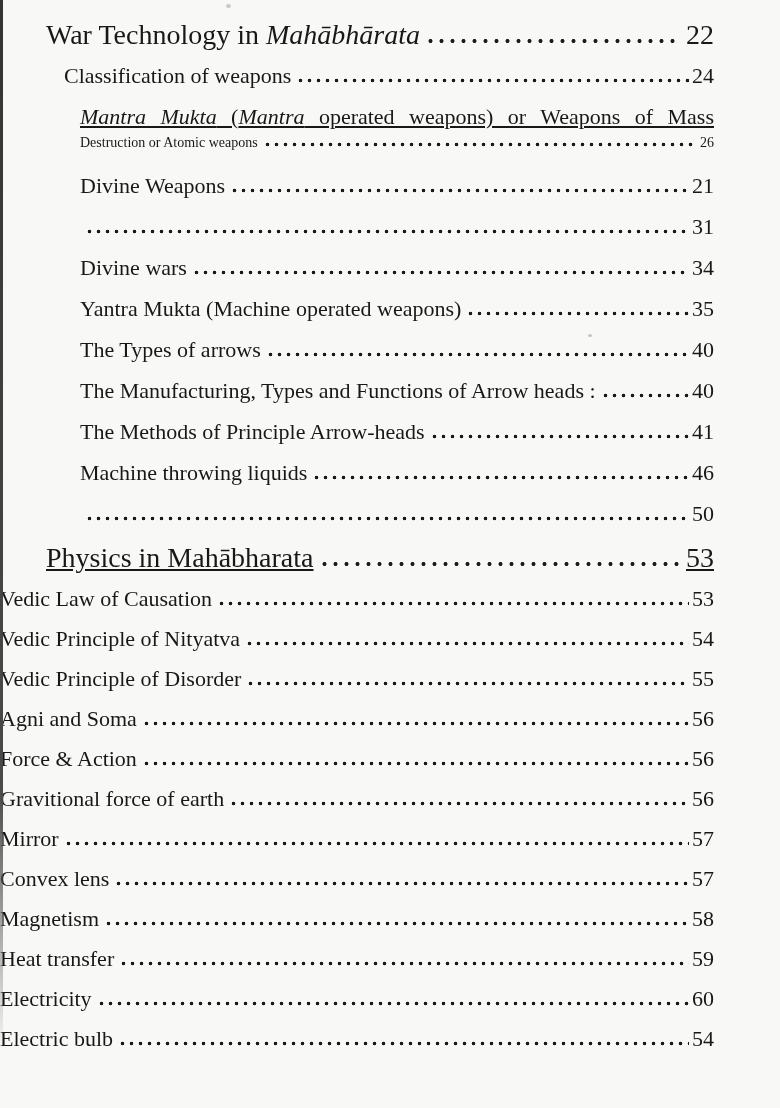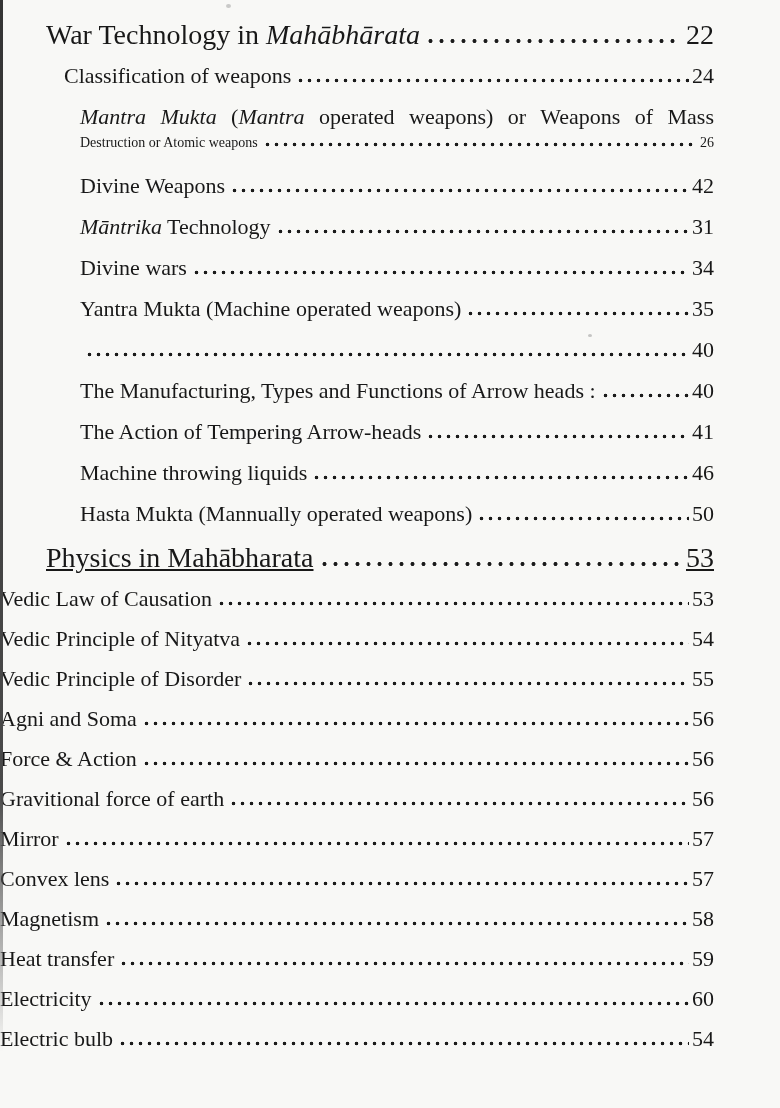--- a/index.html
+++ b/index.html
@@ -36,21 +36,21 @@
   }
   .h1 .leader {
     height: 6px;
     margin-right: 6px;
     background-image: radial-gradient(circle, #1b1b1b 1.7px, transparent 2.3px);
     background-size: 11px 6px;
   }
   .two-line { margin-bottom: 17px; }
   .two-line .l1 {
     font-size: 22px; line-height: 24px;
-    text-align: justify; text-align-last: justify;
+    text-align: justify; text-align-last: justify; text-decoration: underline;
   }
   .two-line .l2 { display: flex; align-items: baseline; font-size: 14px; line-height: 28px; }
   .edge {
     position: absolute; left: 0; top: 0; width: 3px; height: 1052px;
     background: linear-gradient(to bottom, #343434, #4a4a4a 75%, rgba(120,120,120,0));
   }
   .speck { position: absolute; background: #999; border-radius: 50%; }
   .speck1 { left: 226px; top: 4px;   width: 5px; height: 4px; opacity: .5; }
   .speck2 { left: 588px; top: 334px; width: 4px; height: 3px; opacity: .55; }
 </style>
@@ -81,66 +81,65 @@
       <div class="l2">
         <span class="label">Destruction or Atomic weapons</span>
         <span class="leader"></span>
         <span>26</span>
       </div>
     </div>
 
     <div class="row e war ind3">
       <span class="label">Divine Weapons</span>
       <span class="leader"></span>
-      <span>42</span>
-    </div>
-
-    <div class="row e war ind3">
-      <span class="label"><span class="it">Māntrika</span><span> Technology</span></span>
+      <span>21</span>
+    </div>
+
+    <div class="row e war ind3">
       <span class="leader"></span>
       <span>31</span>
     </div>
 
     <div class="row e war ind3">
       <span class="label">Divine wars</span>
       <span class="leader"></span>
       <span>34</span>
     </div>
 
     <div class="row e war ind3">
       <span class="label">Yantra Mukta (Machine operated weapons)</span>
       <span class="leader"></span>
       <span>35</span>
     </div>
 
     <div class="row e war ind3">
+      <span class="label">The Types of arrows</span>
       <span class="leader"></span>
       <span>40</span>
     </div>
 
     <div class="row e war ind3">
       <span class="label">The Manufacturing, Types and Functions of Arrow heads :</span>
       <span class="leader"></span>
       <span>40</span>
     </div>
 
     <div class="row e war ind3">
-      <span class="label">The Action of Tempering Arrow-heads</span>
+      <span class="label">The Methods of Principle Arrow-heads</span>
       <span class="leader"></span>
       <span>41</span>
     </div>
 
     <div class="row e war ind3">
       <span class="label">Machine throwing liquids</span>
       <span class="leader"></span>
       <span>46</span>
     </div>
 
     <div class="row e war ind3">
-      <span class="label">Hasta Mukta (Mannually operated weapons)</span>
       <span class="leader"></span>
       <span>50</span>
     </div>
 
     <div class="row h1 second ind1">
       <span class="label">Physics in Mahābharata</span>
       <span class="leader"></span>
       <span>53</span>
     </div>
 

